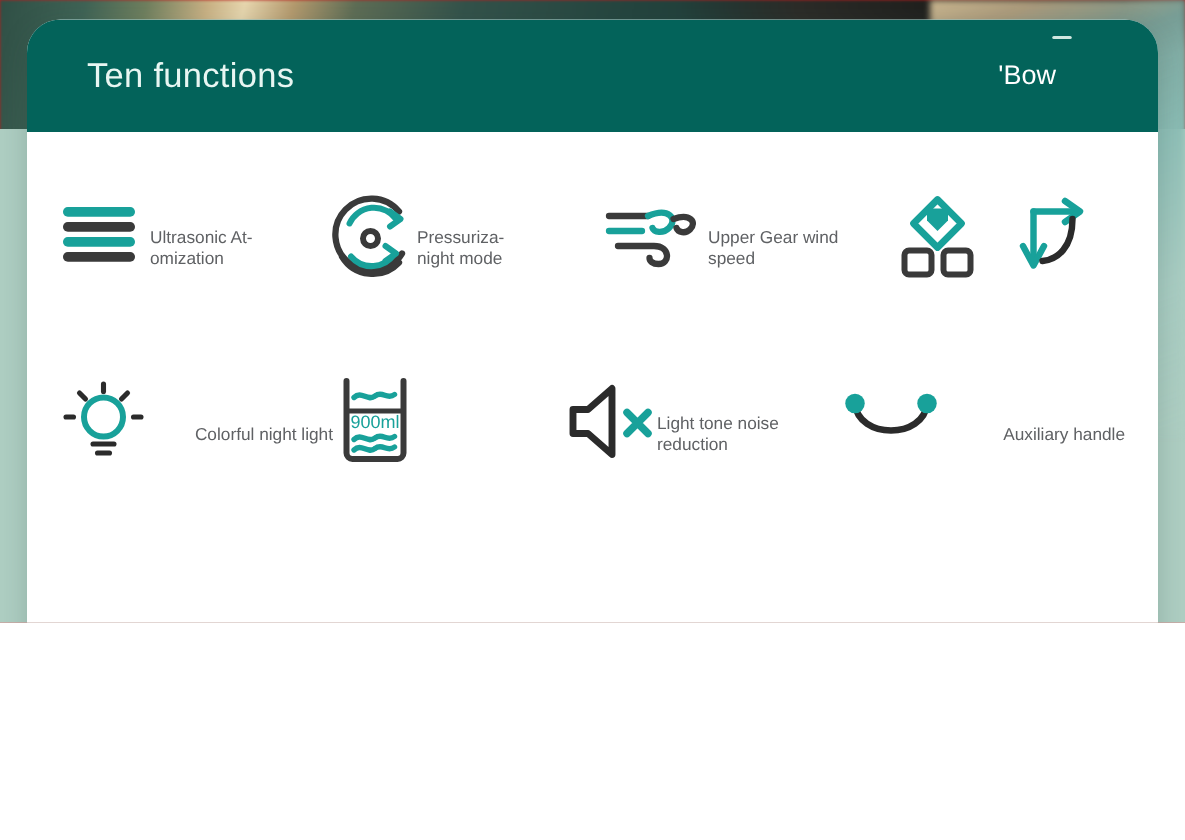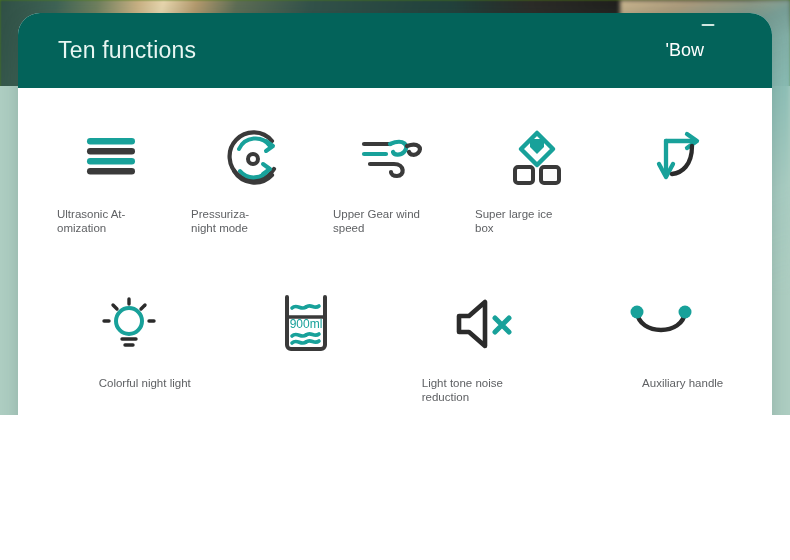--- a/index.html
+++ b/index.html
@@ -4,21 +4,21 @@
 <style>
   * { box-sizing: border-box; margin: 0; padding: 0; }
   html, body {
     width: 790px; height: 560px;
     font-family: "Liberation Sans", sans-serif;
     overflow: hidden;
   }
   .stage {
     position: relative;
     width: 790px; height: 415px;
-    background: #4d7c0f;
+    background: #b91c1c;
     overflow: hidden;
     text-decoration: underline;
   }
   
   .bg-photo {
     position: absolute; left: 0; top: 0; width: 790px; height: 120px;
     background:
       radial-gradient(ellipse 260px 70px at 640px 4px, #1d1d1b 0%, #2c2c28 42%, rgba(44,44,40,0) 72%),
       linear-gradient(104deg,
         #2f4f45 0%,
@@ -110,21 +110,21 @@
   .card-body {
     padding: 38px 22px 0 22px;
   }
   .row {
     display: flex;
   }
   .row.second { margin-top: 56px; }
   .cell {
     flex: 1 1 0;
     display: flex;
-    flex-direction: column;
+    flex-direction: row;
     align-items: center;
   }
   .icon-box {
     height: 66px;
     display: flex;
     align-items: center;
     justify-content: flex-start;
   }
   .label {
     margin-top: 16px;
@@ -211,22 +211,20 @@
 
         <div class="cell c4">
           <div class="icon-box">
             <svg width="58" height="56" viewBox="0 0 58 56">
               <path d="M29 2 L45 18 L29 34 L13 18 Z" fill="none" stroke="#18a19a" stroke-width="4.5" stroke-linejoin="round"></path>
               <path d="M22 16 L29 23 L36 16 L36 8 L22 8 Z" fill="#18a19a"></path>
               <rect x="7" y="36" width="18" height="16" rx="3" fill="none" stroke="#3a3a3a" stroke-width="4"></rect>
               <rect x="33" y="36" width="18" height="16" rx="3" fill="none" stroke="#3a3a3a" stroke-width="4"></rect>
             </svg>
           </div>
-          <div class="label">Super large ice
-box</div>
         </div>
 
         <div class="cell c5">
           <div class="icon-box">
             <svg width="58" height="52" viewBox="0 0 58 52">
               <path d="M16 8 H44" stroke="#18a19a" stroke-width="4.3" stroke-linecap="round" fill="none"></path>
               <path d="M37 1 L47 8 L37 15" fill="none" stroke="#18a19a" stroke-width="4.3" stroke-linecap="round" stroke-linejoin="round"></path>
               <path d="M16 8 V38" stroke="#18a19a" stroke-width="4.3" stroke-linecap="round" fill="none"></path>
               <path d="M9 31 L16 44 L23 31" fill="none" stroke="#18a19a" stroke-width="4.3" stroke-linecap="round" stroke-linejoin="round"></path>
               <path d="M42 13 C42 32 32 40 22 41" stroke="#2b2b2b" stroke-width="4.3" stroke-linecap="round" fill="none"></path>

